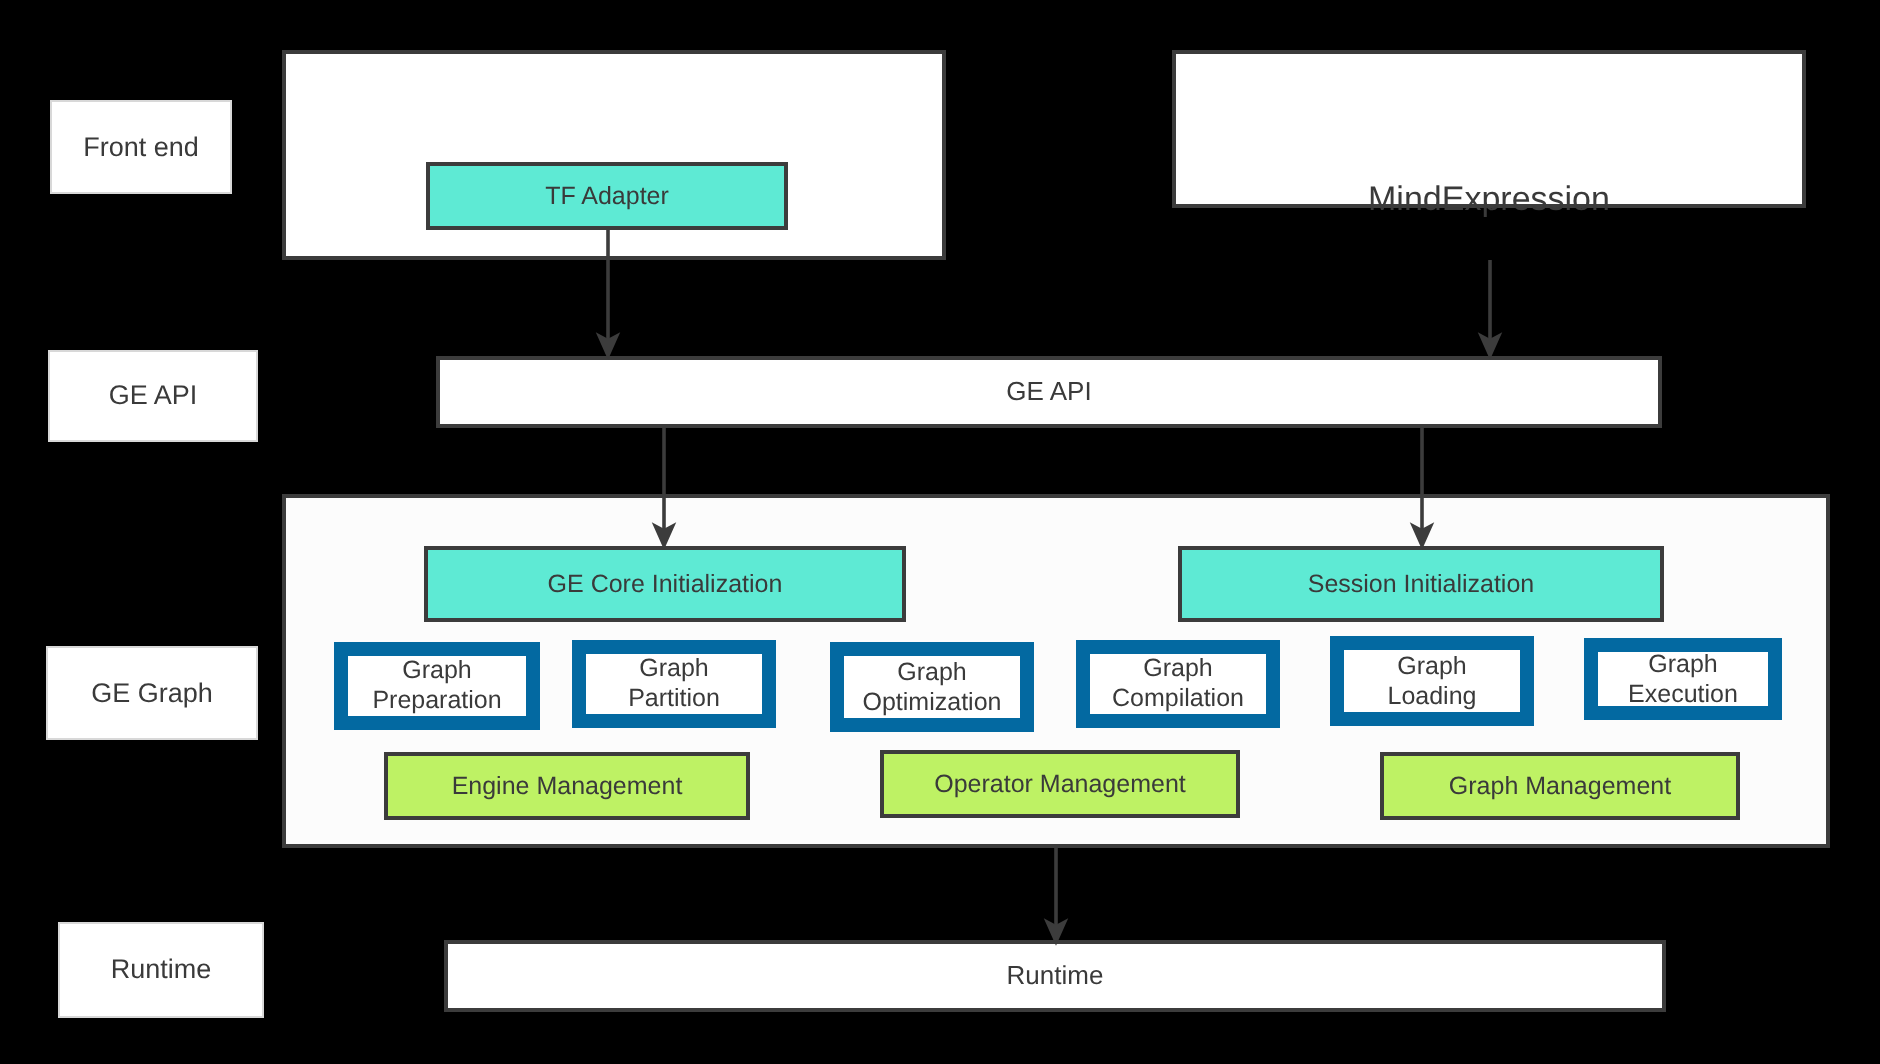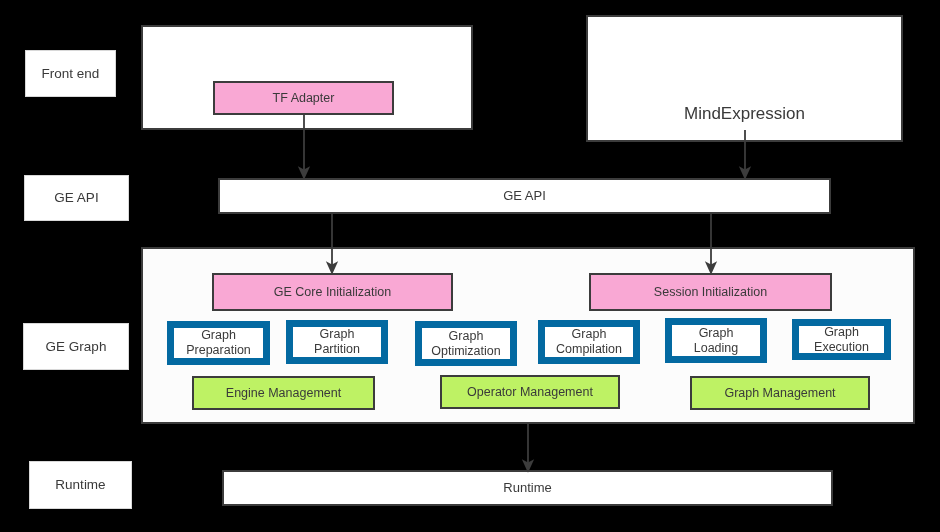--- a/index.html
+++ b/index.html
@@ -11,41 +11,41 @@
   #stage{position:absolute;left:0;top:0;width:940px;height:532px;}
   .box{
     position:absolute;box-sizing:border-box;background:#fff;color:#3a3a3a;
     display:flex;align-items:center;justify-content:center;text-align:center;
     line-height:1.18;white-space:pre-line;
   }
   .layer-label{border:1px solid #d8d8d8;font-size:13.5px;}
   .outer{border:2px solid #3c3c3c;font-size:17px;align-items:center;padding-top:29px;}
   .bar{border:2px solid #3c3c3c;font-size:13px;}
   .panel{border:2px solid #3c3c3c;background:#fcfcfc;display:block;}
-  .inner{border:2px solid #3c3c3c;font-size:12.5px;background:#f9a8d4;}
+  .inner{border:2px solid #3c3c3c;font-size:12.5px;background:#5eead4;}
   .sub{border:7px solid #0369a1;font-size:12.5px;background:#fff;}
   .wide{border:2px solid #3c3c3c;font-size:12.5px;background:#bef264;}
   svg.conn{position:absolute;left:0;top:0;width:940px;height:532px;pointer-events:none;}
 </style>
 </head>
 <body>
 
 <div id="stage">
 
   <div class="box layer-label" style="left:25px;top:50px;width:91px;height:47px;">Front end</div>
   <div class="box layer-label" style="left:24px;top:175px;width:105px;height:46px;">GE API</div>
   <div class="box layer-label" style="left:23px;top:323px;width:106px;height:47px;">GE Graph</div>
   <div class="box layer-label" style="left:29px;top:461px;width:103px;height:48px;">Runtime</div>
 
   <div class="box outer" style="left:141px;top:25px;width:332px;height:105px;">
     <span>Tensorflow</span>
   </div>
   <div class="box inner" style="left:213px;top:81px;width:181px;height:34px;">TF Adapter</div>
 
-  <div class="box outer" style="left:586px;top:15px;width:317px;height:127px;padding-top:71px;">
+  <div class="box outer" style="left:586px;top:25px;width:317px;height:79px;padding-top:71px;">
     <span>MindExpression</span>
   </div>
 
   <div class="box bar" style="left:218px;top:178px;width:613px;height:36px;">GE API</div>
 
   <div class="box panel" style="left:141px;top:247px;width:774px;height:177px;"></div>
 
   <div class="box inner" style="left:212px;top:273px;width:241px;height:38px;">GE Core Initialization</div>
   <div class="box inner" style="left:589px;top:273px;width:243px;height:38px;">Session Initialization</div>
 

